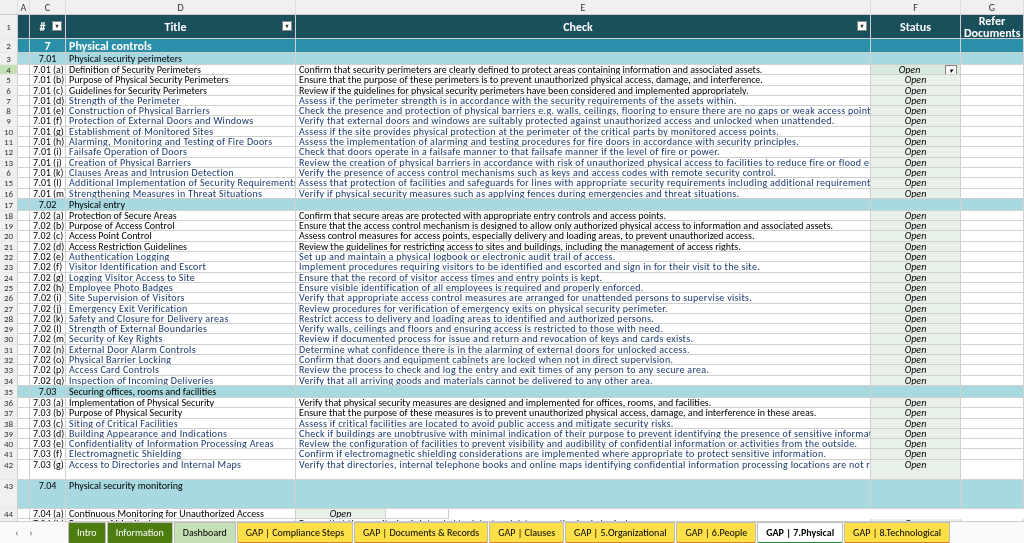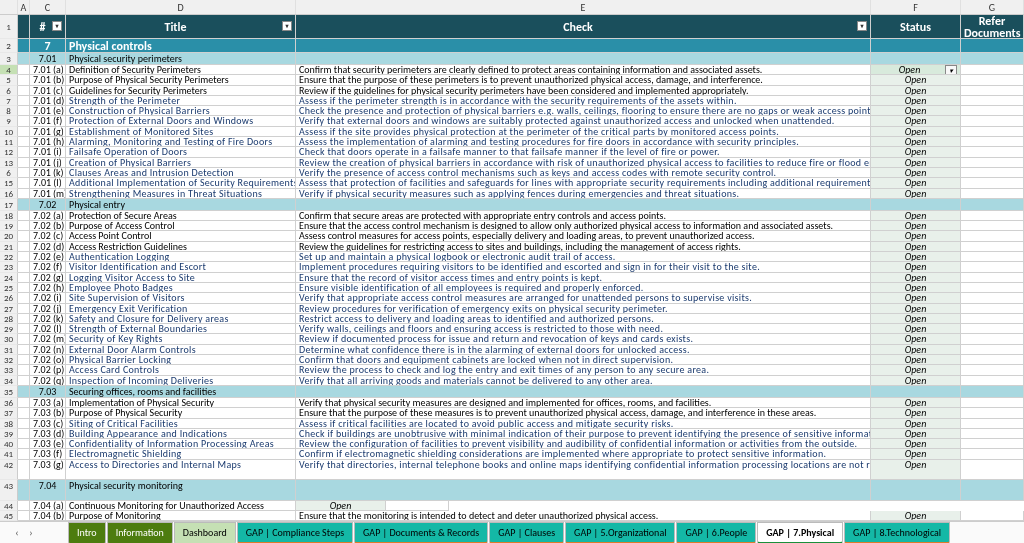--- a/index.html
+++ b/index.html
@@ -125,21 +125,21 @@
   .tab {
     padding: 3px 8px;
     font-size: 10px;
     border: 1px solid #bbb;
     border-bottom: none;
     margin-right: 1px;
     cursor: pointer;
     border-radius: 0 0 3px 3px;
   }
   .tab.green { background: #c5e0b4; }
-  .tab.orange { background: #14b8a6; border-bottom:2px solid #e07b2a;}
+  .tab.orange { background: #fde047; border-bottom:2px solid #e07b2a;}
   .tab.dark { background: #4d7c0f; color: #fff; }
   .dd-arrow {
     position:absolute;
     width:12px;
     height:10px;
     border:1px solid #888;
     background:#f8f8f8;
     font-size:7px;
     text-align:center;
     line-height:9px;
@@ -534,21 +534,21 @@
   </div>
       <div class="row" style="height:20px;">
     <div class="rownum ">42</div>
     <div class="cell c-a"></div>
     <div class="cell c-c">7.03 (g)</div>
     <div class="cell c-d garbled">Access to Directories and Internal Maps</div>
     <div class="cell c-e garbled">Verify that directories, internal telephone books and online maps identifying confidential information processing locations are not readily available to unauthorized persons.</div>
     <div class="cell c-f status-open" style="">Open</div>
     <div class="cell c-g"></div>
   </div>
-      <div class="row" style="height:21px;line-height:12px">
+      <div class="row" style="height:29px;line-height:12px">
     <div class="rownum">43</div>
     <div class="cell c-a sub"></div>
     <div class="cell c-c sub">7.04</div>
     <div class="cell c-d sub">Physical security monitoring</div>
     <div class="cell c-e sub"></div>
     <div class="cell c-f sub"></div>
     <div class="cell c-g sub"></div>
   </div>
       <div class="row" style="">
     <div class="rownum ">44</div>

